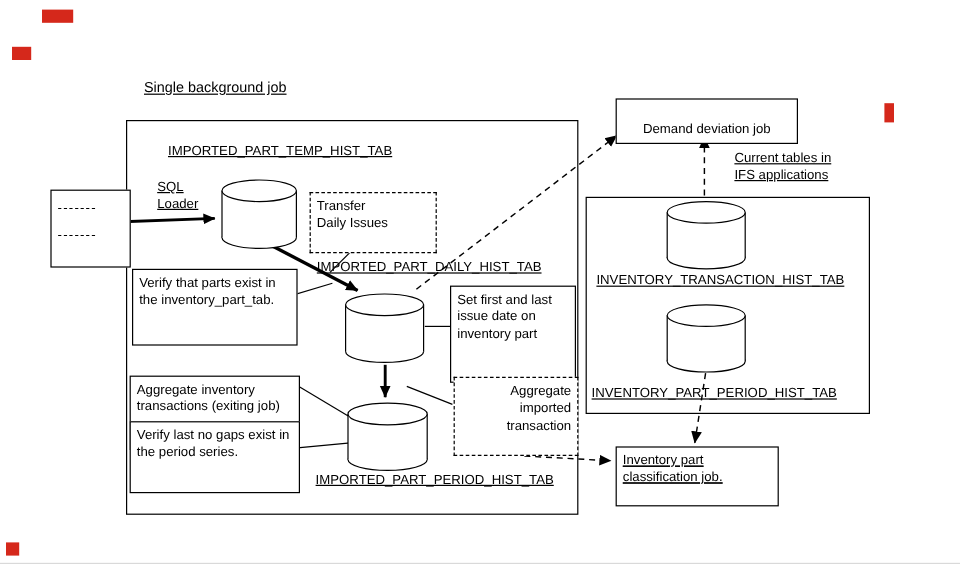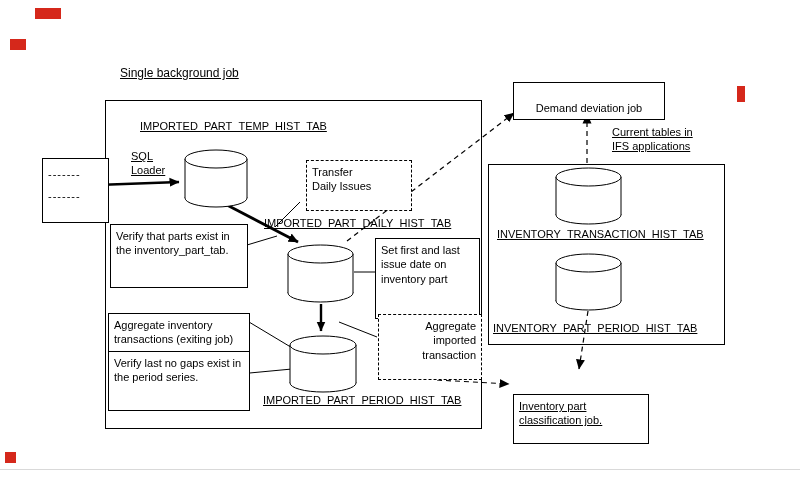--- a/index.html
+++ b/index.html
@@ -107,26 +107,26 @@
 <div class="abs label layer2" style="left:497px;top:228px;">INVENTORY_TRANSACTION_HIST_TAB</div>
 <div class="abs label layer2" style="left:493px;top:322px;">INVENTORY_PART_PERIOD_HIST_TAB</div>
 <div class="abs label layer2 preline" style="left:612px;top:126px;">Current tables in
 IFS applications</div>
 
 <div class="box" style="left:42px;top:158px;width:55px;height:55px;">
   <div class="dashline" style="margin-top:4px;">-------</div>
   <div class="dashline" style="margin-top:8px;">-------</div>
 </div>
 
-<div class="box dashedbox preline" style="left:258px;top:160px;width:94px;height:41px;margin-left:48px;">Transfer
+<div class="box dashedbox preline" style="left:258px;top:160px;width:94px;height:41px;">Transfer
 Daily Issues</div>
 <div class="box" style="left:110px;top:224px;width:126px;height:54px;">Verify that parts exist in the inventory_part_tab.</div>
 <div class="box" style="left:375px;top:238px;width:93px;height:71px;">Set first and last issue date on inventory part</div>
 <div class="box" style="left:108px;top:289px;width:130px;height:52px;margin-top:24px;">Aggregate inventory transactions (exiting job)</div>
 <div class="box dashedbox" style="left:378px;top:314px;width:92px;height:56px;text-align:right;">Aggregate imported transaction</div>
 <div class="box" style="left:108px;top:351px;width:130px;height:50px;">Verify last no gaps exist in the period series.</div>
 
 <div class="box centered" style="left:513px;top:82px;width:140px;height:28px;">
   <span>Demand deviation job</span>
 </div>
-<div class="box" style="left:513px;top:394px;width:124px;height:40px;text-decoration:underline;">
+<div class="box" style="left:513px;top:372px;width:124px;height:40px;text-decoration:underline;">
   <span class="underlined">Inventory part classification job.</span>
 </div>
 
 </body></html>

